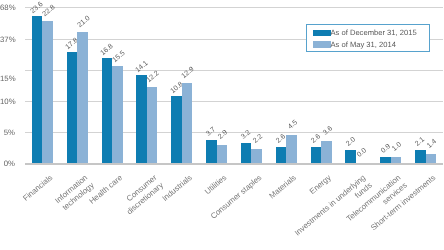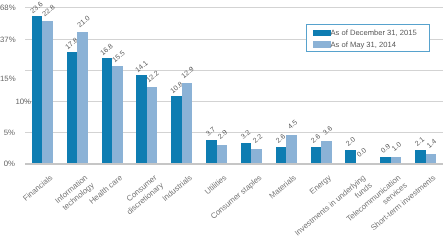--- a/index.html
+++ b/index.html
@@ -22,21 +22,21 @@
 </style>
 </head>
 <body>
 
 <div id="chart">
     <div class="gridline" style="left: 25px; top: 163px; width: 418px;"></div>
     <div class="ytick" style="top: 159.5px; left: 0px; width: 15px;">0%</div>
     <div class="gridline" style="left: 25px; top: 132px; width: 418px;"></div>
     <div class="ytick" style="top: 128.5px; left: 0px; width: 15px;">5%</div>
     <div class="gridline" style="left: 25px; top: 101px; width: 418px;"></div>
-    <div class="ytick" style="top: 97.5px; left: 0px; width: 31px;">10%</div>
+    <div class="ytick" style="top: 97.5px; left: 0px; width: 15px;">10%</div>
     <div class="gridline" style="left: 25px; top: 70px; width: 418px;"></div>
     <div class="ytick" style="top: 66.5px; left: 0px; width: 15px; margin-top: 8px;">15%</div>
     <div class="gridline" style="left: 25px; top: 39px; width: 418px;"></div>
     <div class="ytick" style="top: 35.5px; left: 0px; width: 15px;">37%</div>
     <div class="gridline" style="left: 25px; top: 7px; width: 418px;"></div>
     <div class="ytick" style="top: 3.5px; left: 0px; width: 15px;">68%</div>
     <div class="bar" style="background: rgb(14, 125, 178); left: 31.9167px; width: 10.5px; height: 146.792px; top: 16.108px;"></div>
     <div class="vlabel" style="left: 37.1667px; top: 8.108px;">23.6</div>
     <div class="bar" style="background: rgb(139, 178, 214); left: 42.4167px; width: 10.5px; height: 141.816px; top: 21.084px;"></div>
     <div class="vlabel" style="left: 48.9667px; top: 11.284px;">22.8</div>

